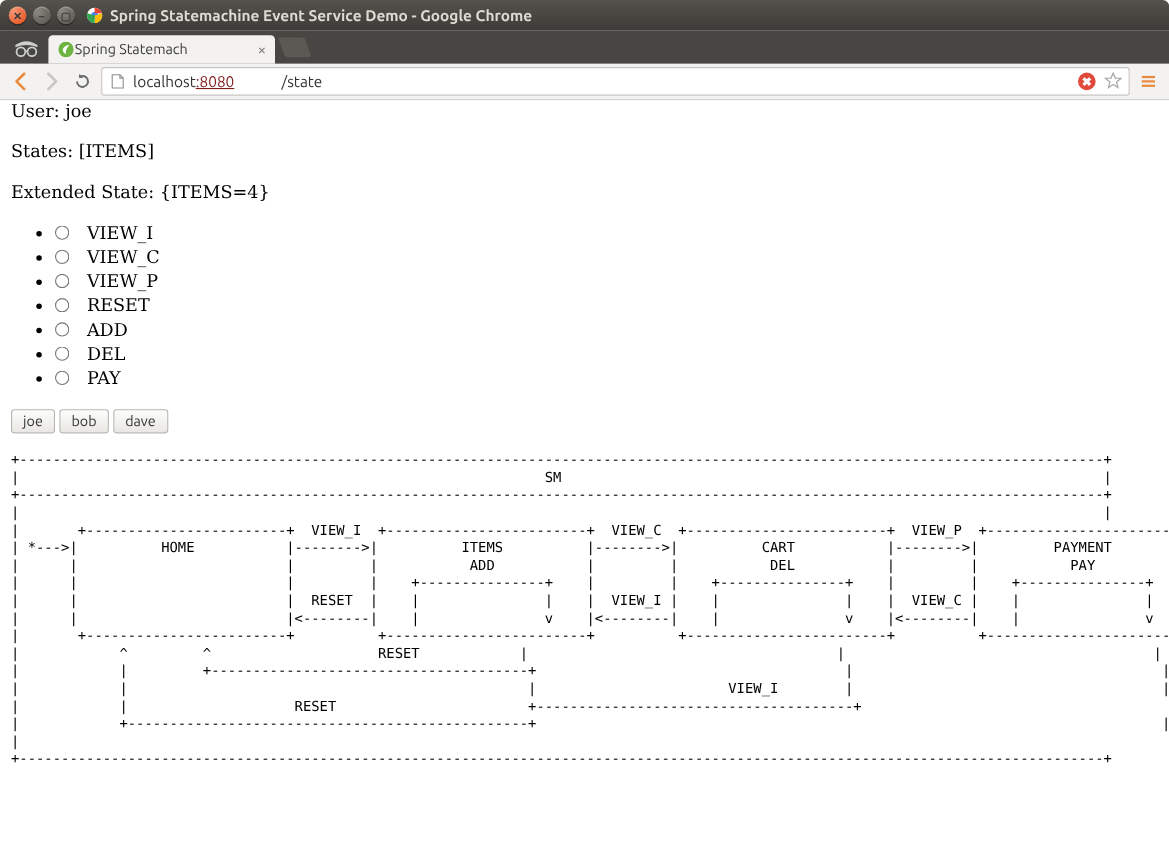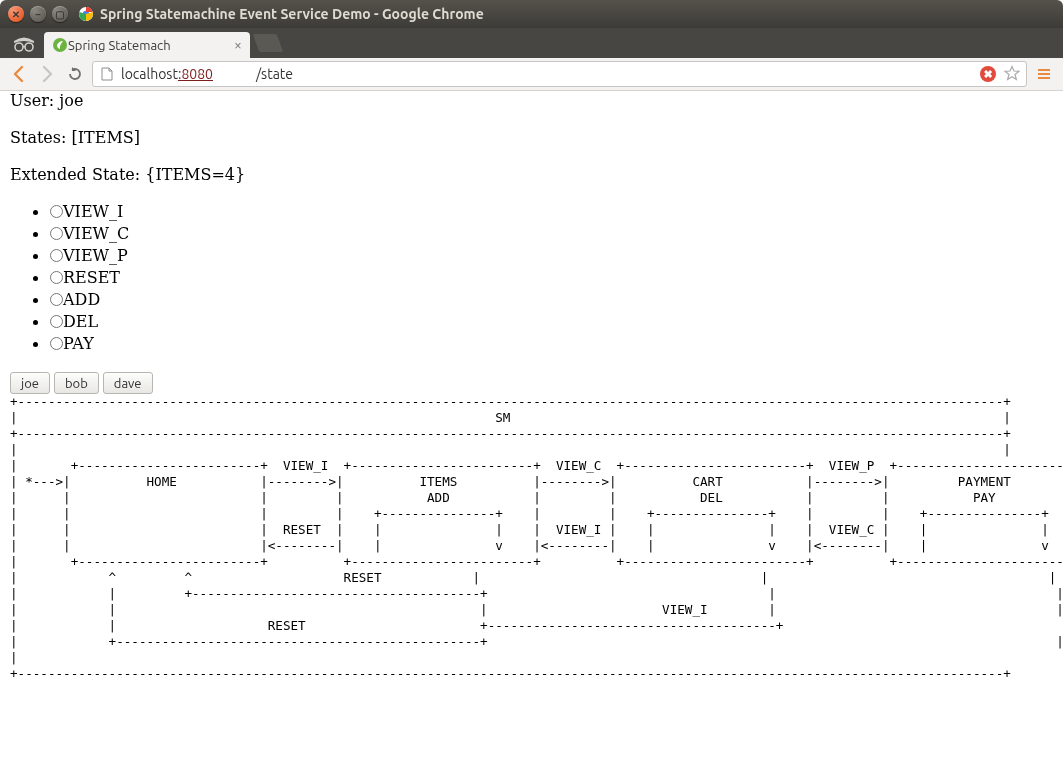--- a/index.html
+++ b/index.html
@@ -121,24 +121,24 @@
   
   .page {
     padding: 0 10px;
     font-family: "DejaVu Serif", "Liberation Serif", Georgia, serif;
     font-size: 16px;
     color:#000;
   }
   .page p { margin: 0 0 18px 0; }
   .page ul { margin: 0 0 18px 0; padding-left: 40px; }
   .page li { list-style: disc; margin: 2px 0; }
-  .page li label { display:inline-flex; align-items:center; gap:0; }
+  .page li label { display:inline-flex; align-items:center; gap:16px; }
   .page input[type="radio"] { margin:0; }
 
-  .btn-row { display:flex; gap:4px; }
+  .btn-row { display:flex; gap:4px; margin-bottom: 16px; }
   .btn {
     font-family: "Ubuntu", Arial, sans-serif;
     font-size: 13px;
     padding: 3px 10px;
     background: linear-gradient(to bottom, #fdfdfc, #e8e7e3);
     border: 1px solid #b7b6b2;
     border-radius: 3px;
     cursor:pointer;
     color:#333;
   }

